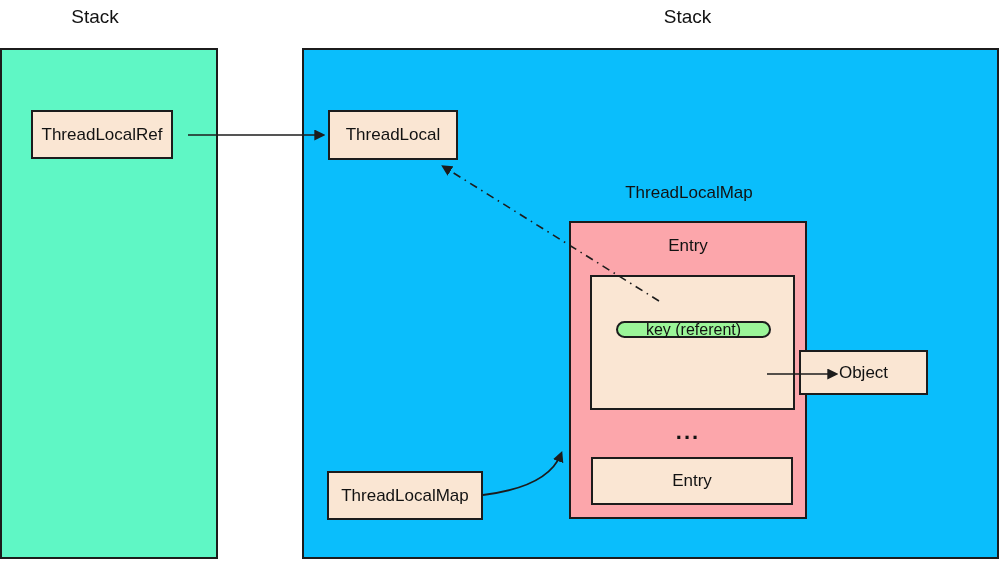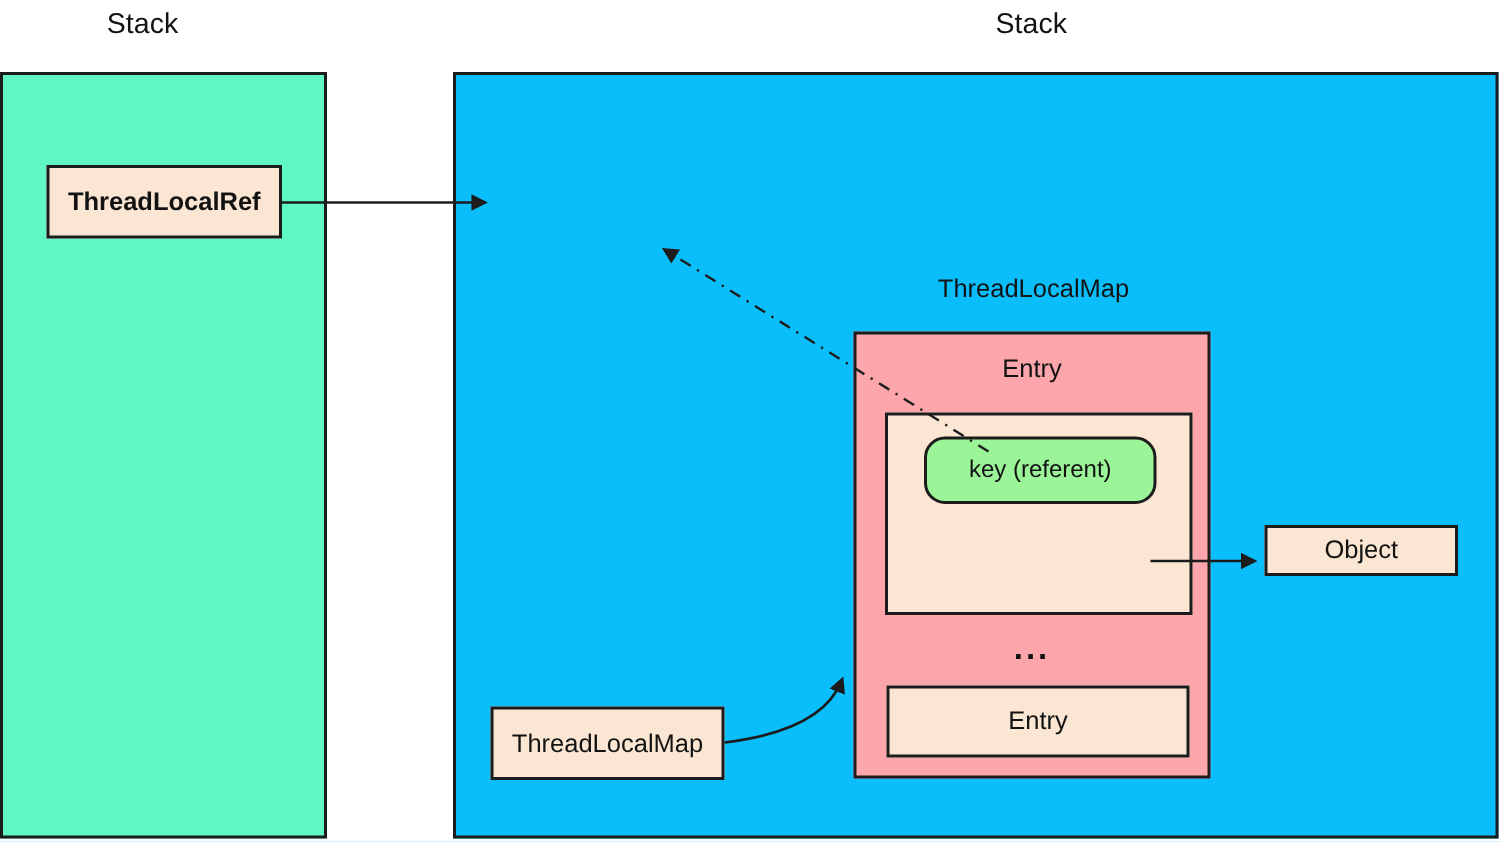--- a/index.html
+++ b/index.html
@@ -32,23 +32,23 @@
   .node {
     position: absolute;
     box-sizing: border-box;
     border: 2px solid var(--border, #1c1c1c);
     background: var(--box-fill, #FAE6D3);
     display: flex;
     align-items: center;
     justify-content: center;
     font-size: 17px;
   }
-  #threadlocalref-box { left: 31px;  top: 110px; width: 157px; height: 49px; font-weight: bold; }
+  #threadlocalref-box { left: 31px;  top: 110px; width: 142px; height: 49px; }
   #threadlocal-box    { left: 328px; top: 110px; width: 130px; height: 50px; }
-  #object-box         { left: 799px; top: 350px; width: 129px; height: 34px; margin-left: 44px; }
+  #object-box         { left: 799px; top: 350px; width: 129px; height: 45px; }
   #threadlocalmap-box { left: 327px; top: 471px; width: 156px; height: 49px; }
 
   #threadlocalmap-title {
     position: absolute;
     left: 589px; top: 183px; width: 200px;
     text-align: center;
     font-size: 17px;
   }
 
   #map-container {
@@ -75,21 +75,21 @@
     position: absolute;
     left: 24px; width: 155px;
     box-sizing: border-box;
     border: 2px solid var(--border, #1c1c1c);
     background: var(--slot-fill, #9BF598);
     display: flex;
     align-items: center;
     justify-content: center;
     font-size: 16px;
   }
-  #key-slot   { top: 14px; height: 45px; border-radius: 14px; }
+  #key-slot   { top: 44px; height: 17px; border-radius: 14px; }
   #value-slot { top: 80px; height: 36px; }
   #map-ellipsis {
     position: absolute;
     left: 0; top: 196px; width: 100%;
     text-align: center;
     font-size: 22px;
     font-weight: 700;
     letter-spacing: 2px;
     line-height: 26px;
   }
@@ -119,20 +119,23 @@
   <div class="region-title" id="stack-title">Stack</div>
   <div class="region-title" id="heap-title">Stack</div>
 
   <div class="region" id="stack-region"></div>
   <div class="region" id="heap-region"></div>
 
   <div class="node" id="threadlocalref-box">
     <span>ThreadLocalRef</span>
   </div>
 
+  <div class="node" id="threadlocal-box">
+    <span>ThreadLocal</span>
+  </div>
 
   <div id="threadlocalmap-title">ThreadLocalMap</div>
 
   <div id="map-container">
     <div id="entry-top-label">Entry</div>
 
     <div id="entry-box">
       <div class="slot" id="key-slot">
         <span>key (referent)</span>
       </div>

